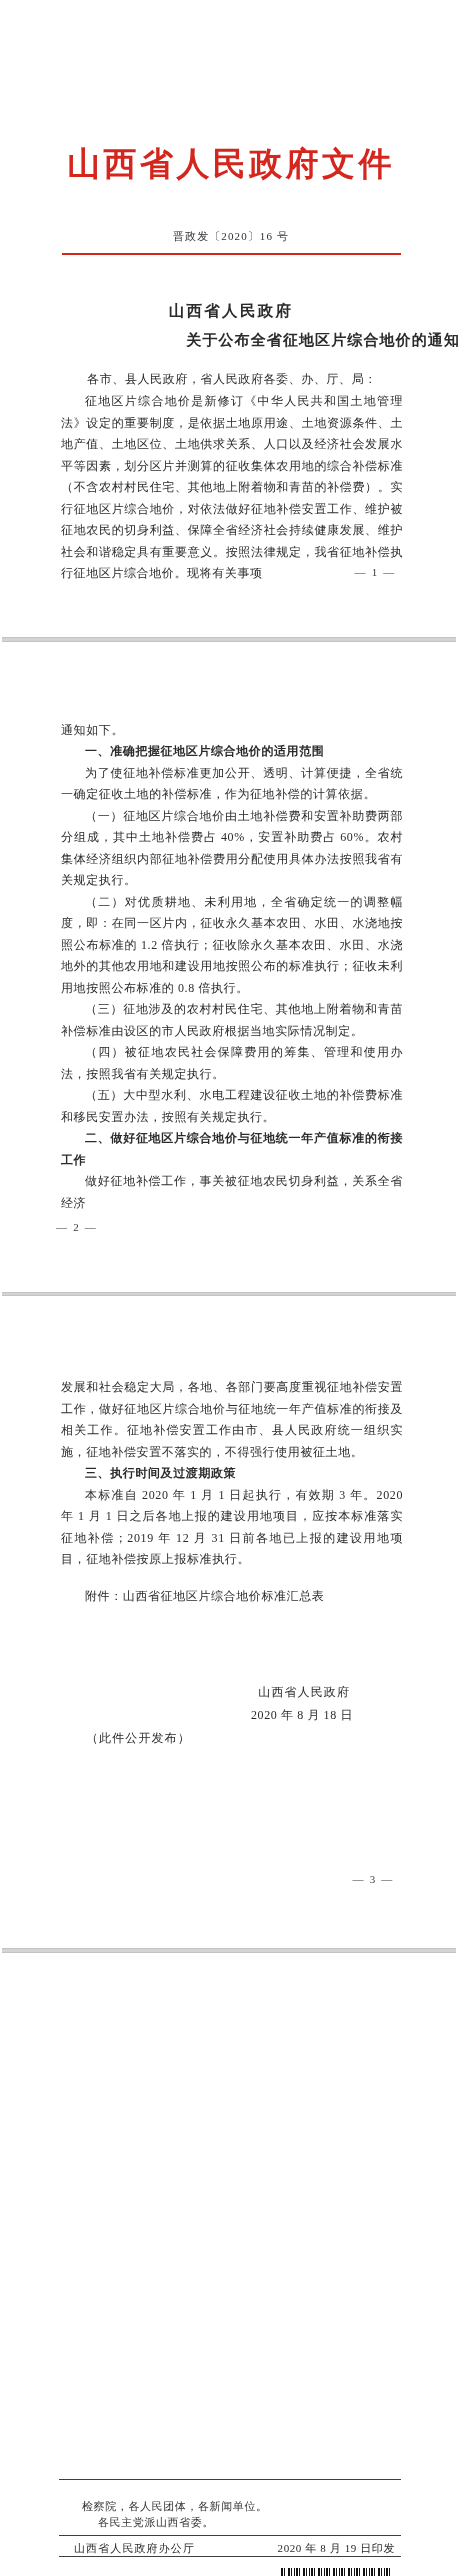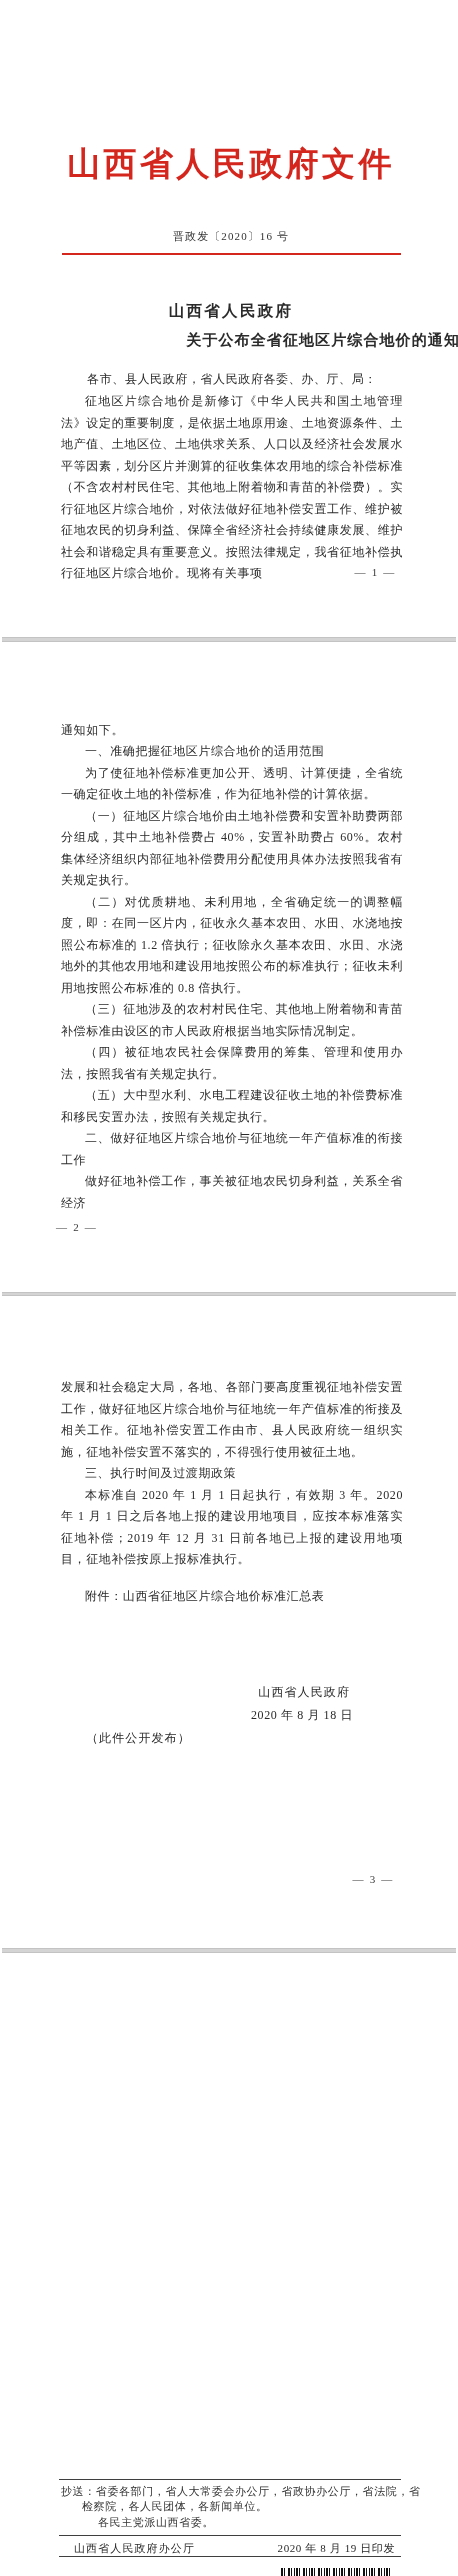--- a/index.html
+++ b/index.html
@@ -26,21 +26,21 @@
   .salutation { position: absolute; top: 371px; left: 59px; width: 342px;
     font-size: 12px; letter-spacing: 0.6px; text-align: center; }
 
   .flow { position: absolute; left: 59px; width: 342px; }
   .p1-flow { top: 391px; }
   .p2-flow { top: 78px; }
   .p3-flow { top: 81px; }
   .body-text { font-size: 12px; line-height: 21.5px; letter-spacing: 0.6px;
     text-align: justify; margin: 0; }
   .indent { text-indent: 2em; }
-  .heading { font-family: "Liberation Sans", "DejaVu Sans", sans-serif; font-weight: normal; }
+  .heading { font-family: "Liberation Sans", "DejaVu Sans", sans-serif; font-weight: bold; }
 
   .page-number { position: absolute; font-size: 11px; color: #3a3a3a; letter-spacing: 1.7px; }
   .pn-right1 { top: 566px; right: 64px; }
   .pn-left2 { top: 579px; left: 54px; }
   .pn-right3 { top: 577px; right: 66px; }
 
   .attachment { position: absolute; top: 292px; left: 83px; font-size: 12px; letter-spacing: 0.6px; }
   .signer { position: absolute; top: 388px; right: 110px; font-size: 12px; letter-spacing: 1.1px; }
   .sign-date { position: absolute; top: 411px; right: 107px; font-size: 12px; letter-spacing: 0.6px; }
   .publish-note { position: absolute; top: 434px; left: 84px; font-size: 12px; letter-spacing: 1.1px; }
@@ -106,21 +106,20 @@
     <div class="signer">山西省人民政府</div>
     <div class="sign-date">2020 年 8 月 18 日</div>
     <div class="publish-note">（此件公开发布）</div>
     <div class="page-number pn-right3">— 3 —</div>
   </div>
 
   <div class="page-divider"></div>
 
   <div class="page page-4">
     <div class="footer-rule fr-1"></div>
-    <div class="cc-line cc-1">抄送：省委各部门，省人大常委会办公厅，省政协办公厅，省法院，省</div>
     <div class="cc-line cc-2">检察院，各人民团体，各新闻单位。</div>
     <div class="cc-line cc-3">各民主党派山西省委。</div>
     <div class="footer-rule fr-2"></div>
     <div class="issuer">山西省人民政府办公厅</div>
     <div class="print-date">2020 年 8 月 19 日印发</div>
     <div class="footer-rule fr-3"></div>
     <div class="barcode"></div>
   </div>
 
 </div>

